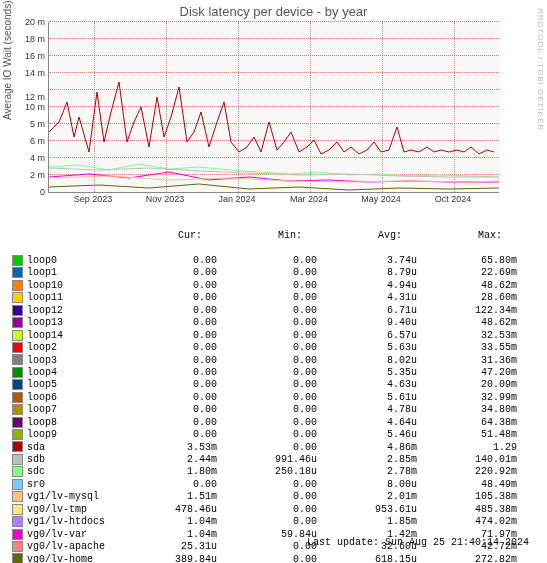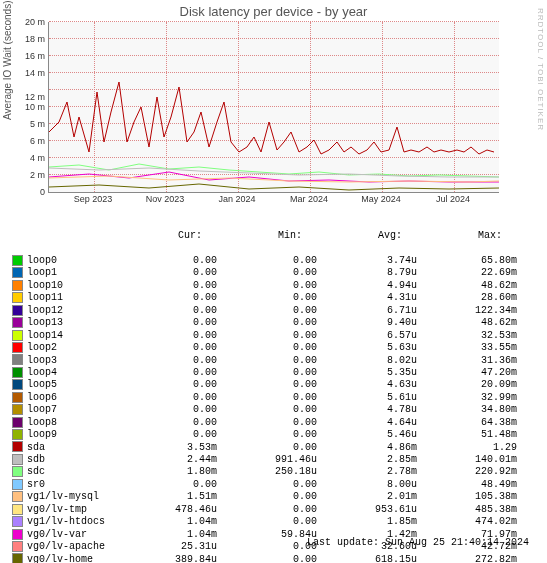--- a/index.html
+++ b/index.html
@@ -71,21 +71,21 @@
       <div class="ytick" style="top: 51px;">16 m</div>
       <div class="ytick" style="top: 34px;">18 m</div>
       <div class="ytick" style="top: 17px;">20 m</div>
     </div>
 <div id="xticks">
       <div class="xtick" style="left: 93px;">Sep 2023</div>
       <div class="xtick" style="left: 165px;">Nov 2023</div>
       <div class="xtick" style="left: 237px;">Jan 2024</div>
       <div class="xtick" style="left: 309px; text-align: right;">Mar 2024</div>
       <div class="xtick" style="left: 381px;">May 2024</div>
-      <div class="xtick" style="left: 453px;">Jul 2024</div>
+      <div class="xtick" style="left: 453px;">Oct 2024</div>
     </div>
 
 <div class="legend">
 <div class="row"><span class="nm"> </span><span class="c c1">Cur:</span><span class="c c2">Min:</span><span class="c c3">Avg:</span><span class="c c4">Max:</span></div>
 <div id="legend-rows"><div class="row"><span class="sw" style="background:#00cc00"></span><span class="nm">loop0</span><span class="c c1">0.00</span><span class="c c2">0.00</span><span class="c c3">3.74u</span><span class="c c4">65.80m</span></div><div class="row"><span class="sw" style="background:#0066b3"></span><span class="nm">loop1</span><span class="c c1">0.00</span><span class="c c2">0.00</span><span class="c c3">8.79u</span><span class="c c4">22.69m</span></div><div class="row"><span class="sw" style="background:#ff8000"></span><span class="nm">loop10</span><span class="c c1">0.00</span><span class="c c2">0.00</span><span class="c c3">4.94u</span><span class="c c4">48.62m</span></div><div class="row"><span class="sw" style="background:#ffcc00"></span><span class="nm">loop11</span><span class="c c1">0.00</span><span class="c c2">0.00</span><span class="c c3">4.31u</span><span class="c c4">28.60m</span></div><div class="row"><span class="sw" style="background:#330099"></span><span class="nm">loop12</span><span class="c c1">0.00</span><span class="c c2">0.00</span><span class="c c3">6.71u</span><span class="c c4">122.34m</span></div><div class="row"><span class="sw" style="background:#990099"></span><span class="nm">loop13</span><span class="c c1">0.00</span><span class="c c2">0.00</span><span class="c c3">9.40u</span><span class="c c4">48.62m</span></div><div class="row"><span class="sw" style="background:#ccff00"></span><span class="nm">loop14</span><span class="c c1">0.00</span><span class="c c2">0.00</span><span class="c c3">6.57u</span><span class="c c4">32.53m</span></div><div class="row"><span class="sw" style="background:#ff0000"></span><span class="nm">loop2</span><span class="c c1">0.00</span><span class="c c2">0.00</span><span class="c c3">5.63u</span><span class="c c4">33.55m</span></div><div class="row"><span class="sw" style="background:#808080"></span><span class="nm">loop3</span><span class="c c1">0.00</span><span class="c c2">0.00</span><span class="c c3">8.02u</span><span class="c c4">31.36m</span></div><div class="row"><span class="sw" style="background:#008f00"></span><span class="nm">loop4</span><span class="c c1">0.00</span><span class="c c2">0.00</span><span class="c c3">5.35u</span><span class="c c4">47.20m</span></div><div class="row"><span class="sw" style="background:#00487d"></span><span class="nm">loop5</span><span class="c c1">0.00</span><span class="c c2">0.00</span><span class="c c3">4.63u</span><span class="c c4">20.09m</span></div><div class="row"><span class="sw" style="background:#b35a00"></span><span class="nm">loop6</span><span class="c c1">0.00</span><span class="c c2">0.00</span><span class="c c3">5.61u</span><span class="c c4">32.99m</span></div><div class="row"><span class="sw" style="background:#b38f00"></span><span class="nm">loop7</span><span class="c c1">0.00</span><span class="c c2">0.00</span><span class="c c3">4.78u</span><span class="c c4">34.80m</span></div><div class="row"><span class="sw" style="background:#6b006b"></span><span class="nm">loop8</span><span class="c c1">0.00</span><span class="c c2">0.00</span><span class="c c3">4.64u</span><span class="c c4">64.38m</span></div><div class="row"><span class="sw" style="background:#8fb300"></span><span class="nm">loop9</span><span class="c c1">0.00</span><span class="c c2">0.00</span><span class="c c3">5.46u</span><span class="c c4">51.48m</span></div><div class="row"><span class="sw" style="background:#b30000"></span><span class="nm">sda</span><span class="c c1">3.53m</span><span class="c c2">0.00</span><span class="c c3">4.86m</span><span class="c c4">1.29</span></div><div class="row"><span class="sw" style="background:#bebebe"></span><span class="nm">sdb</span><span class="c c1">2.44m</span><span class="c c2">991.46u</span><span class="c c3">2.85m</span><span class="c c4">140.01m</span></div><div class="row"><span class="sw" style="background:#80ff80"></span><span class="nm">sdc</span><span class="c c1">1.80m</span><span class="c c2">250.18u</span><span class="c c3">2.78m</span><span class="c c4">220.92m</span></div><div class="row"><span class="sw" style="background:#80c9ff"></span><span class="nm">sr0</span><span class="c c1">0.00</span><span class="c c2">0.00</span><span class="c c3">8.00u</span><span class="c c4">48.49m</span></div><div class="row"><span class="sw" style="background:#ffc080"></span><span class="nm">vg1/lv-mysql</span><span class="c c1">1.51m</span><span class="c c2">0.00</span><span class="c c3">2.01m</span><span class="c c4">105.38m</span></div><div class="row"><span class="sw" style="background:#ffe680"></span><span class="nm">vg0/lv-tmp</span><span class="c c1">478.46u</span><span class="c c2">0.00</span><span class="c c3">953.61u</span><span class="c c4">485.38m</span></div><div class="row"><span class="sw" style="background:#aa80ff"></span><span class="nm">vg1/lv-htdocs</span><span class="c c1">1.04m</span><span class="c c2">0.00</span><span class="c c3">1.85m</span><span class="c c4">474.02m</span></div><div class="row"><span class="sw" style="background:#ee00cc"></span><span class="nm">vg0/lv-var</span><span class="c c1">1.04m</span><span class="c c2">59.84u</span><span class="c c3">1.42m</span><span class="c c4">71.97m</span></div><div class="row"><span class="sw" style="background:#ff8080"></span><span class="nm">vg0/lv-apache</span><span class="c c1">25.31u</span><span class="c c2">0.00</span><span class="c c3">32.60u</span><span class="c c4">42.72m</span></div><div class="row"><span class="sw" style="background:#666600"></span><span class="nm">vg0/lv-home</span><span class="c c1">389.84u</span><span class="c c2">0.00</span><span class="c c3">618.15u</span><span class="c c4">272.82m</span></div></div>
 </div>
 
 <div class="lastupdate">Last update: Sun Aug 25 21:40:14 2024</div>
 </div>
 

